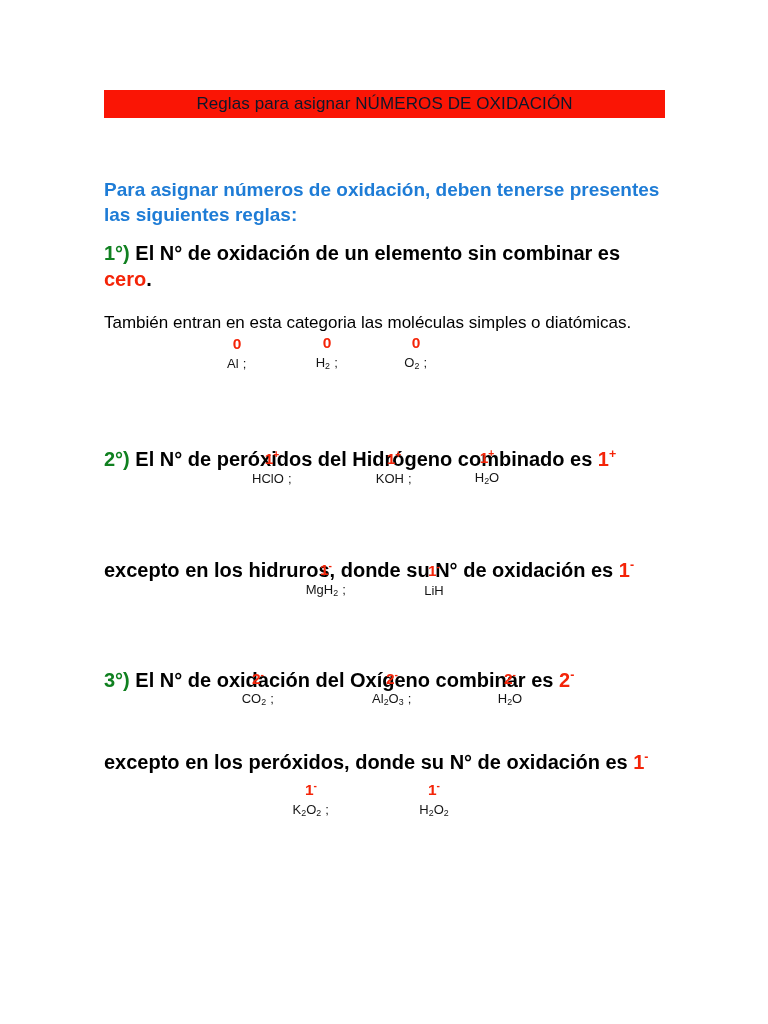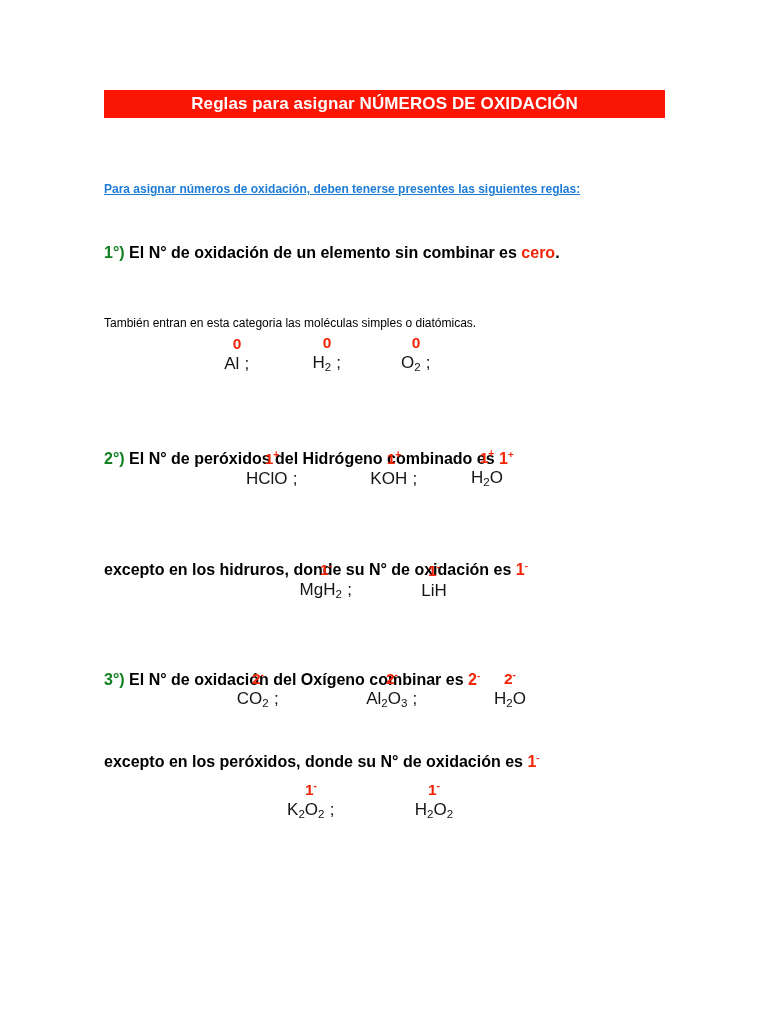--- a/index.html
+++ b/index.html
@@ -30,58 +30,57 @@
     left: 104px;
     top: 90px;
     width: 561px;
     height: 28px;
     background: #fa1505;
     display: flex;
     align-items: center;
     justify-content: center;
   }
   .title-text {
-    color: #ffffff;
+    color: #0f172a;
     font-size: 17px;
-    font-weight: bold;
+    font-weight: normal;
     letter-spacing: 0.1px;
     white-space: nowrap;
   }
 
   
   .block {
     position: absolute;
     left: 104px;
     width: 560px;
   }
 
   .intro {
     top: 177px;
     color: #1e7cd6;
-    font-size: 12px;
+    font-size: 19px;
     font-weight: bold;
     line-height: 25px;
-    text-decoration: underline;
   }
 
   .rule-line {
-    font-size: 16px;
+    font-size: 20px;
     font-weight: bold;
     line-height: 26px;
   }
   .rule-num { color: #108020; }
   .red { color: #f42408; }
   .sup {
     font-size: 0.62em;
     vertical-align: super;
     line-height: 0;
   }
 
   .para {
-    font-size: 12px;
+    font-size: 17px;
     font-weight: normal;
     line-height: 26px;
   }
 
   
   .formula-row {
     position: absolute;
     display: flex;
     align-items: flex-end;
   }
@@ -93,21 +92,21 @@
   }
   .ox {
     color: #f42408;
     font-size: 15.5px;
     font-weight: bold;
     line-height: 16px;
     margin-bottom: 2px;
   }
   .ox .sup { font-size: 0.66em; }
   .formula {
-    font-size: 17px;
+    font-size: 13px;
     font-weight: normal;
     line-height: 20px;
     white-space: nowrap;
     color: #151515;
   }
   .formula sub {
     font-size: 0.68em;
     vertical-align: baseline;
     position: relative;
     bottom: -0.25em;

